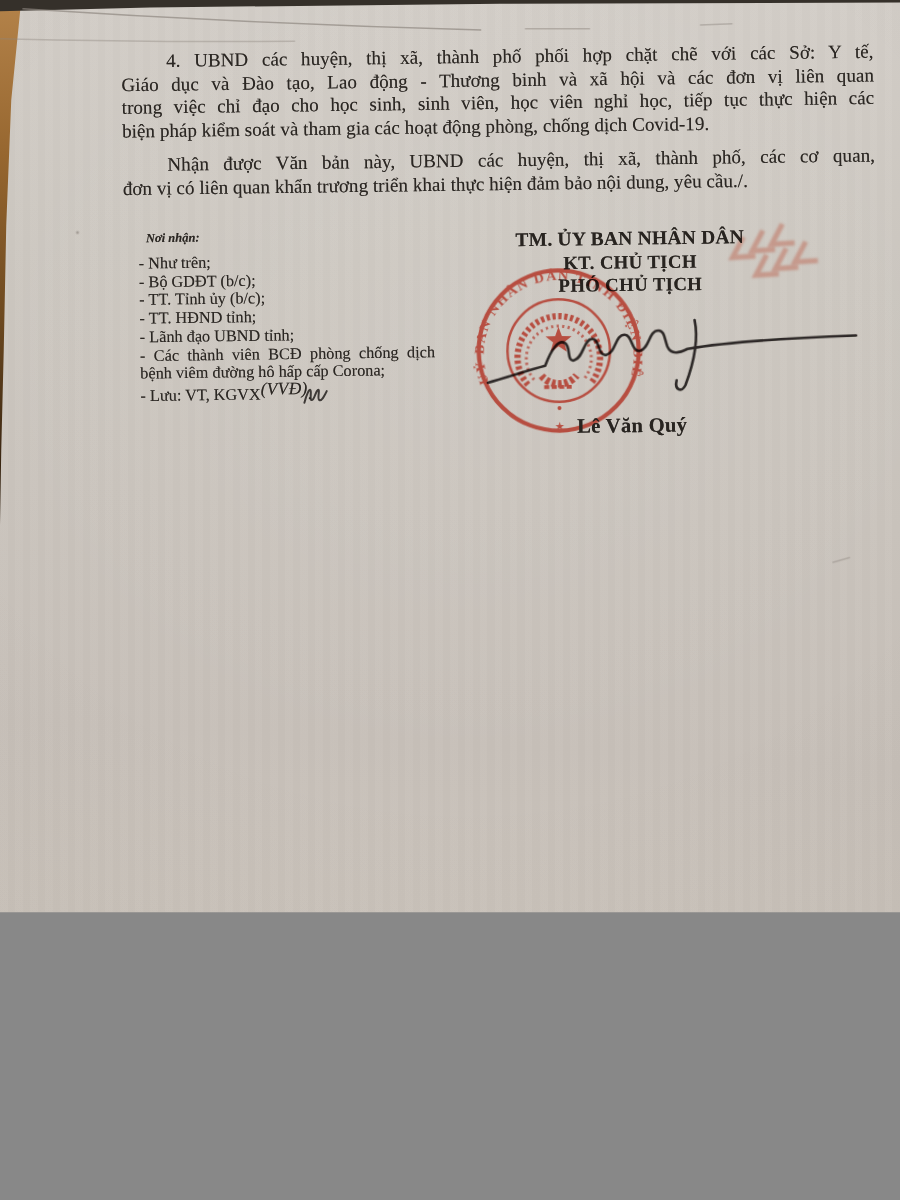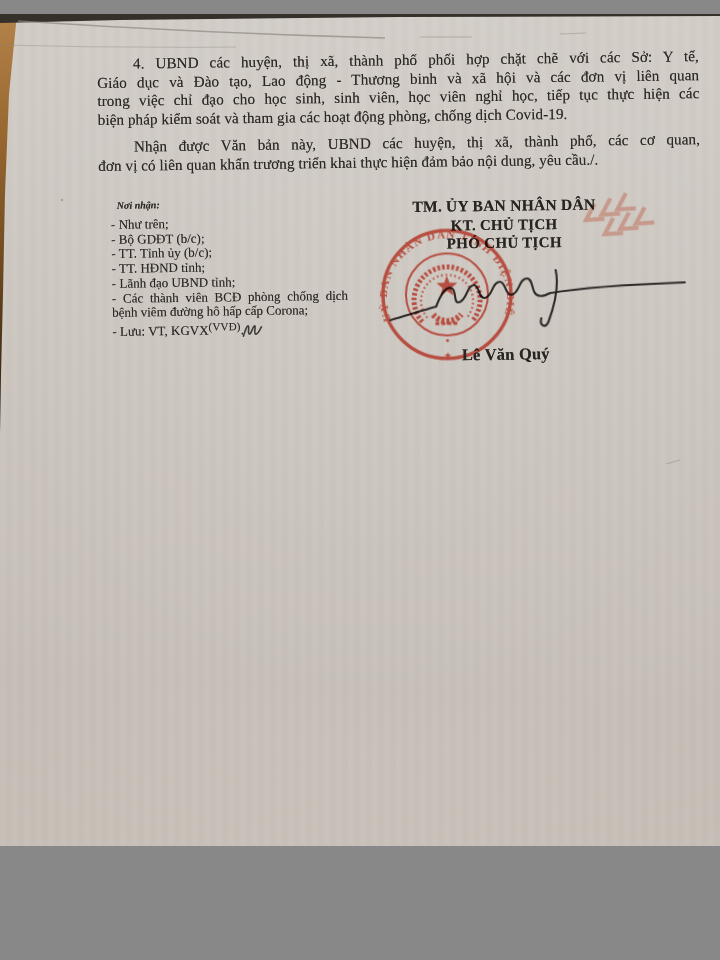--- a/index.html
+++ b/index.html
@@ -1,24 +1,23 @@
 <!DOCTYPE html>
 <html><head>
 <meta charset="utf-8">
 <style>
   html,body{margin:0;padding:0;background:#888;}
   .photo{
-    position:relative;width:720px;height:832px;overflow:hidden;
+    position:relative;width:720px;height:730px;overflow:hidden;
     background:
       radial-gradient(130% 110% at 52% 38%, rgba(255,255,255,0.05) 0%, rgba(255,255,255,0) 45%, rgba(70,60,48,0.08) 100%),
       repeating-linear-gradient(90deg, rgba(255,255,255,0.013) 0 6px, rgba(0,0,0,0.013) 6px 12px),
       linear-gradient(183deg, #d3cec8 0%, #cdc8c1 30%, #cac4bd 55%, #c7c0b9 80%, #cbc4bc 100%);
     font-family:"Liberation Serif","DejaVu Serif",serif;
     color:#2b2723;
-    margin-top:14px;
   }
   .content{
     position:absolute;inset:0;
     transform:rotate(-0.75deg);
     transform-origin:100px 55px;
   }
   .body-text{
     position:absolute;left:97px;width:602px;
     font-size:15.2px;line-height:18.5px;letter-spacing:0.05px;
     text-shadow:0 0 0.5px rgba(43,39,35,0.55);
@@ -33,21 +32,21 @@
     font-weight:bold;font-style:italic;font-size:10px;
     text-shadow:0 0 0.5px rgba(43,39,35,0.5);
   }
   .recipients{
     position:absolute;left:109px;top:204px;width:236px;
     font-size:13px;line-height:14.7px;
     text-shadow:0 0 0.4px rgba(43,39,35,0.5);
   }
   .recipients .stretch{text-align:justify;text-align-last:justify;}
   .luu-line{position:relative;}
-  .luu-sup{font-size:11px;vertical-align:4px;letter-spacing:0.2px;}
+  .luu-sup{font-size:14px;vertical-align:4px;letter-spacing:0.2px;font-style:italic;}
   .hand-initials{position:absolute;left:128px;top:2px;}
   .signoff{
     position:absolute;left:352px;top:188px;width:300px;
     text-align:center;font-weight:bold;line-height:18.5px;
     text-shadow:0 0 0.5px rgba(38,34,30,0.6);color:#282420;
   }
   .signoff .l1{font-size:15.6px;letter-spacing:0.2px;}
   .signoff .l2,.signoff .l3{font-size:15px;letter-spacing:0.3px;}
   .signer-name{
     position:absolute;left:402px;top:336px;width:200px;text-align:center;

